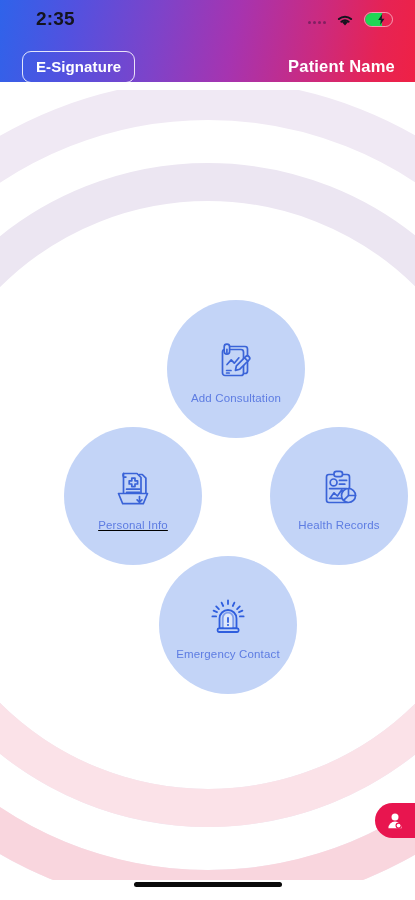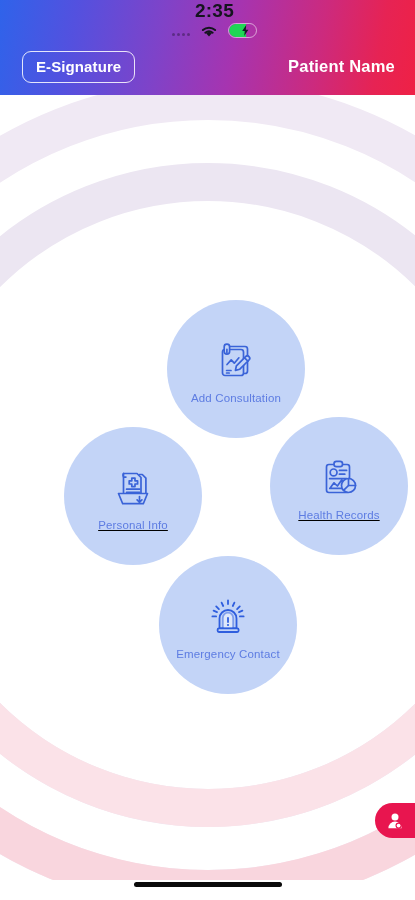--- a/index.html
+++ b/index.html
@@ -40,21 +40,20 @@
   .ring-3b { width:664px;  height:664px;  border-width:38px; border-color:transparent; border-bottom-color:#fbe2e8; border-left-color:#fcecef; border-right-color:#fcecef; }
 
   
   .statusbar {
     position:absolute; left:0; top:0;
     width:415px; height:38px;
     display:flex; align-items:center;
     justify-content:space-between;
     padding:0 22px 0 36px;
     z-index:20;
-    flex-direction:column;
   }
   .status-time {
     font-size:19px; font-weight:bold;
     color:#14141e;
     letter-spacing:0.2px;
   }
   .status-right { display:flex; align-items:center; gap:9px; }
   .sig-dots { display:flex; align-items:flex-end; gap:2px; height:10px; }
   .sig-dots i {
     display:block; width:3px; height:3px;
@@ -76,21 +75,21 @@
     border-radius:7px 0 0 7px;
   }
   .battery-bolt {
     position:absolute; left:12px; top:1px;
     width:9px; height:11px;
   }
 
   
   .header {
     position:absolute; left:0; top:0;
-    width:415px; height:95px;
+    width:415px; height:82px;
     background:linear-gradient(100deg,
         #2f63ea 0%,
         #5351df 18%,
         #7e43c9 38%,
         #a634b0 56%,
         #cc2a7e 76%,
         #e62354 90%,
         #ef2145 100%);
     z-index:10;
   }
@@ -126,21 +125,21 @@
     border-radius:50%;
     background:#c3d4f7;
     display:flex;
     flex-direction:column;
     align-items:center;
     justify-content:center;
     cursor:pointer;
   }
   .c-add   { left:139px; top:300px; }
   .c-pers  { left:36px;  top:427px;text-decoration:underline; }
-  .c-heal  { left:242px; top:417px;text-decoration:underline; }
+  .c-heal  { left:242px; top:427px; }
   .c-emer  { left:131px; top:556px; }
   .circle-ico {
     width:52px; height:52px;
     display:flex; align-items:center; justify-content:center;
     margin-bottom:5px;
   }
   .circle-ico svg { display:block; overflow:visible; }
   .circle-label {
     font-size:11.5px;
     color:#5d7ce2;

